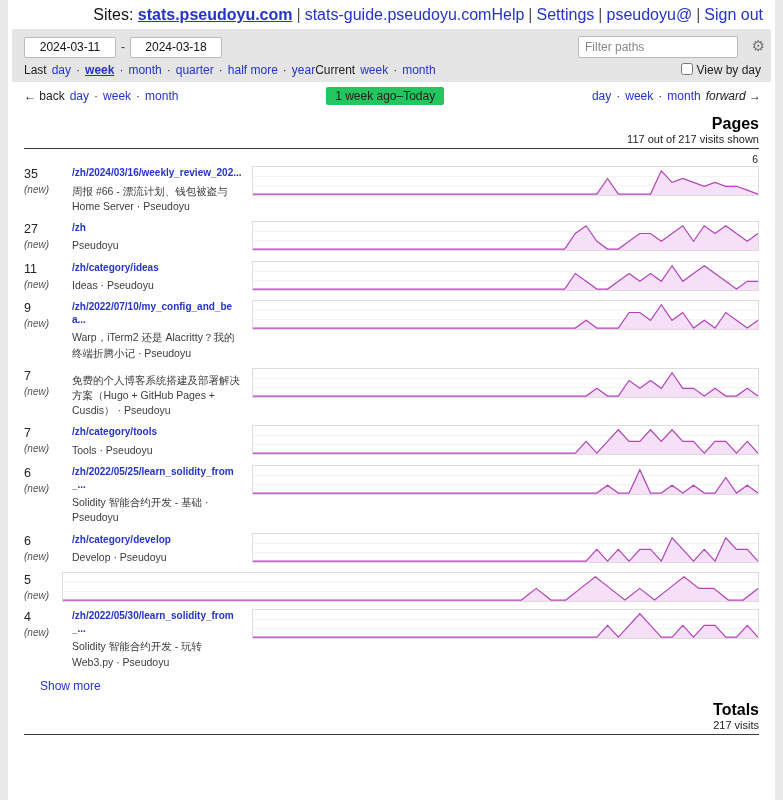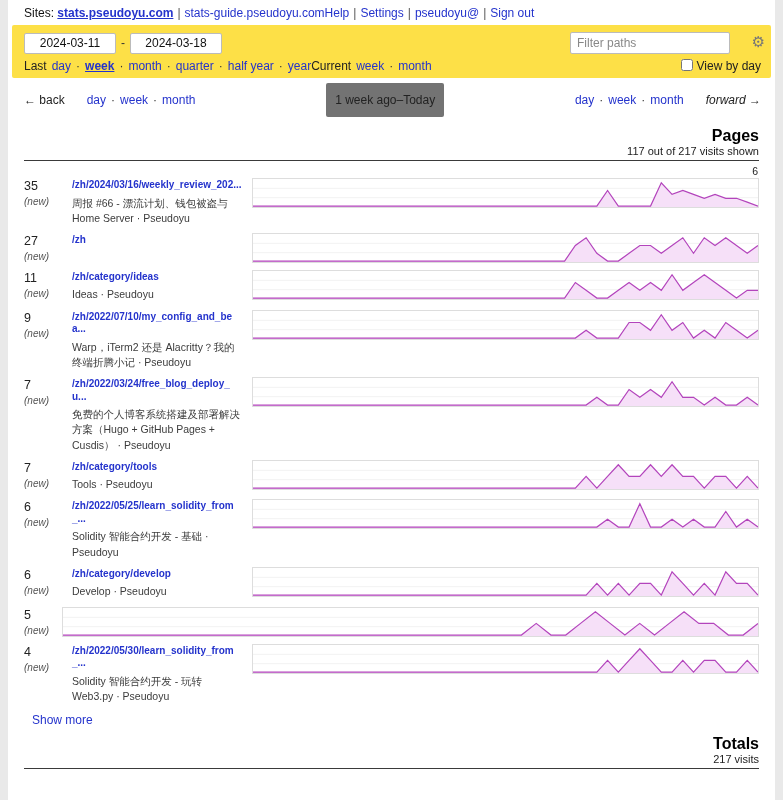--- a/index.html
+++ b/index.html
@@ -10,52 +10,52 @@
     font-size:12px;
     color:#111;
   }
   .page {
     width:767px; margin:0 auto; background:#fff; min-height:800px;
     padding-bottom:4px; overflow:hidden;
   }
   a { color:#2433cc; text-decoration:none; cursor:pointer; }
 
   
-  .tophdr { display:flex; justify-content:flex-start; padding:6px 12px 5px 16px; font-size:12px; }
+  .tophdr { display:flex; justify-content:flex-end; padding:6px 12px 5px 16px; font-size:16px; }
   .sep { color:#555; margin:0 4px; }
   .dotsep span.itm + span.itm::before { content:"·"; color:#333; margin:0 5px; }
   .sel a, a.sel { font-weight:bold; text-decoration:underline; }
 
   
-  .toolbar { background:#fde047; margin:0 4px; padding:7px 10px 5px 12px; position:relative; border-radius:2px; }
+  .toolbar { background:#e5e5e5; margin:0 4px; padding:7px 10px 5px 12px; position:relative; border-radius:2px; }
   .tb-line1 { display:flex; align-items:center; }
   .date-input {
     width:92px; height:21px; text-align:center; font-size:12px;
     border:1px solid #bbb; border-radius:2px; background:#fff; color:#111;
     font-family:"Liberation Sans", sans-serif;
   }
   .dash { margin:0 5px; color:#333; }
   .filter-input {
-    margin-left:auto; margin-right:31px; width:160px; height:22px;
+    margin-left:auto; margin-right:23px; width:160px; height:22px;
     border:1px solid #bbb; border-radius:2px; padding:0 6px; font-size:12px;
     font-family:"Liberation Sans", sans-serif;
   }
   .filter-input::placeholder { color:#888; }
   .gear { position:absolute; right:6px; top:8px; color:#777; font-size:15px; cursor:pointer; }
   .tb-line2 { display:flex; margin-top:5px; font-size:12px; align-items:center; }
   .plabel { color:#222; margin-right:5px; }
   .cur-group { display:flex; }
   .viewbyday { margin-left:auto; display:flex; align-items:flex-start; gap:4px; color:#222; }
   .viewbyday input { width:12px; height:12px; }
 
   
   .daynav { display:flex; align-items:center; padding:5px 14px 4px 16px; font-size:12px; }
-  .daynav .left, .daynav .right { display:flex; align-items:center;gap:17px; }
+  .daynav .left, .daynav .right { display:flex; align-items:center; }
   .daynav .mid { flex:1; display:flex; justify-content:center; }
-  .range-box { background:#737373; padding:10px 9px; border-radius:2px; color:#222; }
+  .range-box { background:#22c55e; padding:2px 9px; border-radius:2px; color:#222; }
   .navtxt { color:#222; margin-right:5px; }
   .navtxt2 { color:#222; margin-left:5px;font-style:italic; }
 
   
   .section { margin:6px 16px 0 16px; }
   .sec-head { display:flex; align-items:flex-end; justify-content:space-between;
     border-bottom:1px solid #3a3a3a; padding-bottom:3px; margin-bottom:2px;flex-direction:column; }
   .sec-head h2 { font-size:16px; font-weight:bold; color:#000; }
   .sec-summary { font-size:11px; color:#222; }
 
@@ -65,21 +65,21 @@
   .col-count { width:38px; text-align:left; flex:0 0 auto; padding-top:1px; }
   .col-count .cnt { font-size:12.5px; color:#222; }
   .col-count .newb { font-size:10px; color:#555; font-style:italic; margin-top:3px; }
   .col-path { width:190px; flex:0 0 auto; padding:1px 8px 0 10px; }
   .col-path .plink { font-size:10px; font-weight:bold; display:block; line-height:1.25; word-break:break-all; }
   .col-path .ptitle { font-size:10.5px; color:#3c3c3c; margin-top:4px; line-height:1.45; }
   .col-chart { flex:1; position:relative; }
   .chartbox { height:30px; border:1px solid #ddd; background:#fff; }
   .chartbox svg { display:block; }
   .maxlab { position:absolute; right:1px; top:-13px; font-size:10.5px; color:#222; }
-  .showmore { display:inline-block; margin:9px 0 2px 8px; font-size:12px; }
+  .showmore { display:inline-block; margin:9px 0 2px 16px; font-size:12px; }
 </style>
 </head>
 <body>
 
 <div class="page">
 
   <div class="tophdr">
     <div>
       <span>Sites:</span>
       <span class="sitesep">
@@ -96,21 +96,21 @@
       <input class="date-input" value="2024-03-11" style="">
       <span class="dash">-</span>
       <input class="date-input" value="2024-03-18" style="">
       <input class="filter-input" placeholder="Filter paths" style="">
       <span class="gear">⚙</span>
     </div>
     <div class="tb-line2">
       <span class="plabel">Last</span>
       <span class="dotsep">
         
-      <span class="itm"><a href="#">day</a></span><span class="itm"><a href="#" class="sel">week</a></span><span class="itm"><a href="#">month</a></span><span class="itm"><a href="#">quarter</a></span><span class="itm"><a href="#">half year</a></span><span class="itm"><a href="#">year</a></span></span>
+      <span class="itm"><a href="#">day</a></span><span class="itm"><a href="#" class="sel">week</a></span><span class="itm"><a href="#">month</a></span><span class="itm"><a href="#">quarter</a></span><span class="itm"><a href="#">half more</a></span><span class="itm"><a href="#">year</a></span></span>
       <span class="cur-group">
         <span class="plabel">Current</span>
         <span class="dotsep">
           
         <span class="itm"><a href="#">week</a></span><span class="itm"><a href="#">month</a></span></span>
       </span>
       <label class="viewbyday">
         <input type="checkbox" style="">
         <span>View by day</span>
       </label>
@@ -164,20 +164,21 @@
           </div>
         </div>
 
         <div class="prow">
           <div class="col-count">
             <div class="cnt">27</div>
             <div class="newb">(new)</div>
           </div>
           <div class="col-path">
             <a href="#" class="plink">/zh</a>
+            <div class="ptitle">Pseudoyu</div>
           </div>
           <div class="col-chart">
             <span class="maxlab"></span>
             <div class="chartbox">
               <svg viewBox="0 0 100 30" preserveAspectRatio="none" width="100%" height="100%">
                 <line x1="0" y1="10.0" x2="100" y2="10.0" stroke="#f2f2f2" stroke-width="1" vector-effect="non-scaling-stroke"></line>
                 <line x1="0" y1="20.0" x2="100" y2="20.0" stroke="#f2f2f2" stroke-width="1" vector-effect="non-scaling-stroke"></line>
                 <polygon points="0,30 0.00,29.00 2.13,29.00 4.26,29.00 6.38,29.00 8.51,29.00 10.64,29.00 12.77,29.00 14.89,29.00 17.02,29.00 19.15,29.00 21.28,29.00 23.40,29.00 25.53,29.00 27.66,29.00 29.79,29.00 31.91,29.00 34.04,29.00 36.17,29.00 38.30,29.00 40.43,29.00 42.55,29.00 44.68,29.00 46.81,29.00 48.94,29.00 51.06,29.00 53.19,29.00 55.32,29.00 57.45,29.00 59.57,29.00 61.70,29.00 63.83,12.33 65.96,4.00 68.09,20.67 70.21,29.00 72.34,29.00 74.47,20.67 76.60,12.33 78.72,12.33 80.85,20.67 82.98,12.33 85.11,4.00 87.23,20.67 89.36,4.00 91.49,12.33 93.62,4.00 95.74,12.33 97.87,20.67 100.00,12.33 100,30" fill="#f6e0f8"></polygon>
                 <polyline points="0.00,29.00 2.13,29.00 4.26,29.00 6.38,29.00 8.51,29.00 10.64,29.00 12.77,29.00 14.89,29.00 17.02,29.00 19.15,29.00 21.28,29.00 23.40,29.00 25.53,29.00 27.66,29.00 29.79,29.00 31.91,29.00 34.04,29.00 36.17,29.00 38.30,29.00 40.43,29.00 42.55,29.00 44.68,29.00 46.81,29.00 48.94,29.00 51.06,29.00 53.19,29.00 55.32,29.00 57.45,29.00 59.57,29.00 61.70,29.00 63.83,12.33 65.96,4.00 68.09,20.67 70.21,29.00 72.34,29.00 74.47,20.67 76.60,12.33 78.72,12.33 80.85,20.67 82.98,12.33 85.11,4.00 87.23,20.67 89.36,4.00 91.49,12.33 93.62,4.00 95.74,12.33 97.87,20.67 100.00,12.33" fill="none" stroke="#b344bc" stroke-width="1.2" vector-effect="non-scaling-stroke"></polyline>
               </svg>
@@ -228,21 +229,20 @@
             </div>
           </div>
         </div>
 
         <div class="prow">
           <div class="col-count">
             <div class="cnt">7</div>
             <div class="newb">(new)</div>
           </div>
           <div class="col-path">
-            <a href="#" class="plink">/zh/2022/03/24/free_blog_deploy_u...</a>
             <div class="ptitle">免费的个人博客系统搭建及部署解决方案（Hugo + GitHub Pages + Cusdis） · Pseudoyu</div>
           </div>
           <div class="col-chart">
             <span class="maxlab"></span>
             <div class="chartbox">
               <svg viewBox="0 0 100 30" preserveAspectRatio="none" width="100%" height="100%">
                 <line x1="0" y1="10.0" x2="100" y2="10.0" stroke="#f2f2f2" stroke-width="1" vector-effect="non-scaling-stroke"></line>
                 <line x1="0" y1="20.0" x2="100" y2="20.0" stroke="#f2f2f2" stroke-width="1" vector-effect="non-scaling-stroke"></line>
                 <polygon points="0,30 0.00,29.00 2.13,29.00 4.26,29.00 6.38,29.00 8.51,29.00 10.64,29.00 12.77,29.00 14.89,29.00 17.02,29.00 19.15,29.00 21.28,29.00 23.40,29.00 25.53,29.00 27.66,29.00 29.79,29.00 31.91,29.00 34.04,29.00 36.17,29.00 38.30,29.00 40.43,29.00 42.55,29.00 44.68,29.00 46.81,29.00 48.94,29.00 51.06,29.00 53.19,29.00 55.32,29.00 57.45,29.00 59.57,29.00 61.70,29.00 63.83,29.00 65.96,29.00 68.09,20.67 70.21,29.00 72.34,29.00 74.47,12.33 76.60,20.67 78.72,12.33 80.85,20.67 82.98,4.00 85.11,20.67 87.23,20.67 89.36,29.00 91.49,20.67 93.62,29.00 95.74,29.00 97.87,20.67 100.00,29.00 100,30" fill="#f6e0f8"></polygon>
                 <polyline points="0.00,29.00 2.13,29.00 4.26,29.00 6.38,29.00 8.51,29.00 10.64,29.00 12.77,29.00 14.89,29.00 17.02,29.00 19.15,29.00 21.28,29.00 23.40,29.00 25.53,29.00 27.66,29.00 29.79,29.00 31.91,29.00 34.04,29.00 36.17,29.00 38.30,29.00 40.43,29.00 42.55,29.00 44.68,29.00 46.81,29.00 48.94,29.00 51.06,29.00 53.19,29.00 55.32,29.00 57.45,29.00 59.57,29.00 61.70,29.00 63.83,29.00 65.96,29.00 68.09,20.67 70.21,29.00 72.34,29.00 74.47,12.33 76.60,20.67 78.72,12.33 80.85,20.67 82.98,4.00 85.11,20.67 87.23,20.67 89.36,29.00 91.49,20.67 93.62,29.00 95.74,29.00 97.87,20.67 100.00,29.00" fill="none" stroke="#b344bc" stroke-width="1.2" vector-effect="non-scaling-stroke"></polyline>

